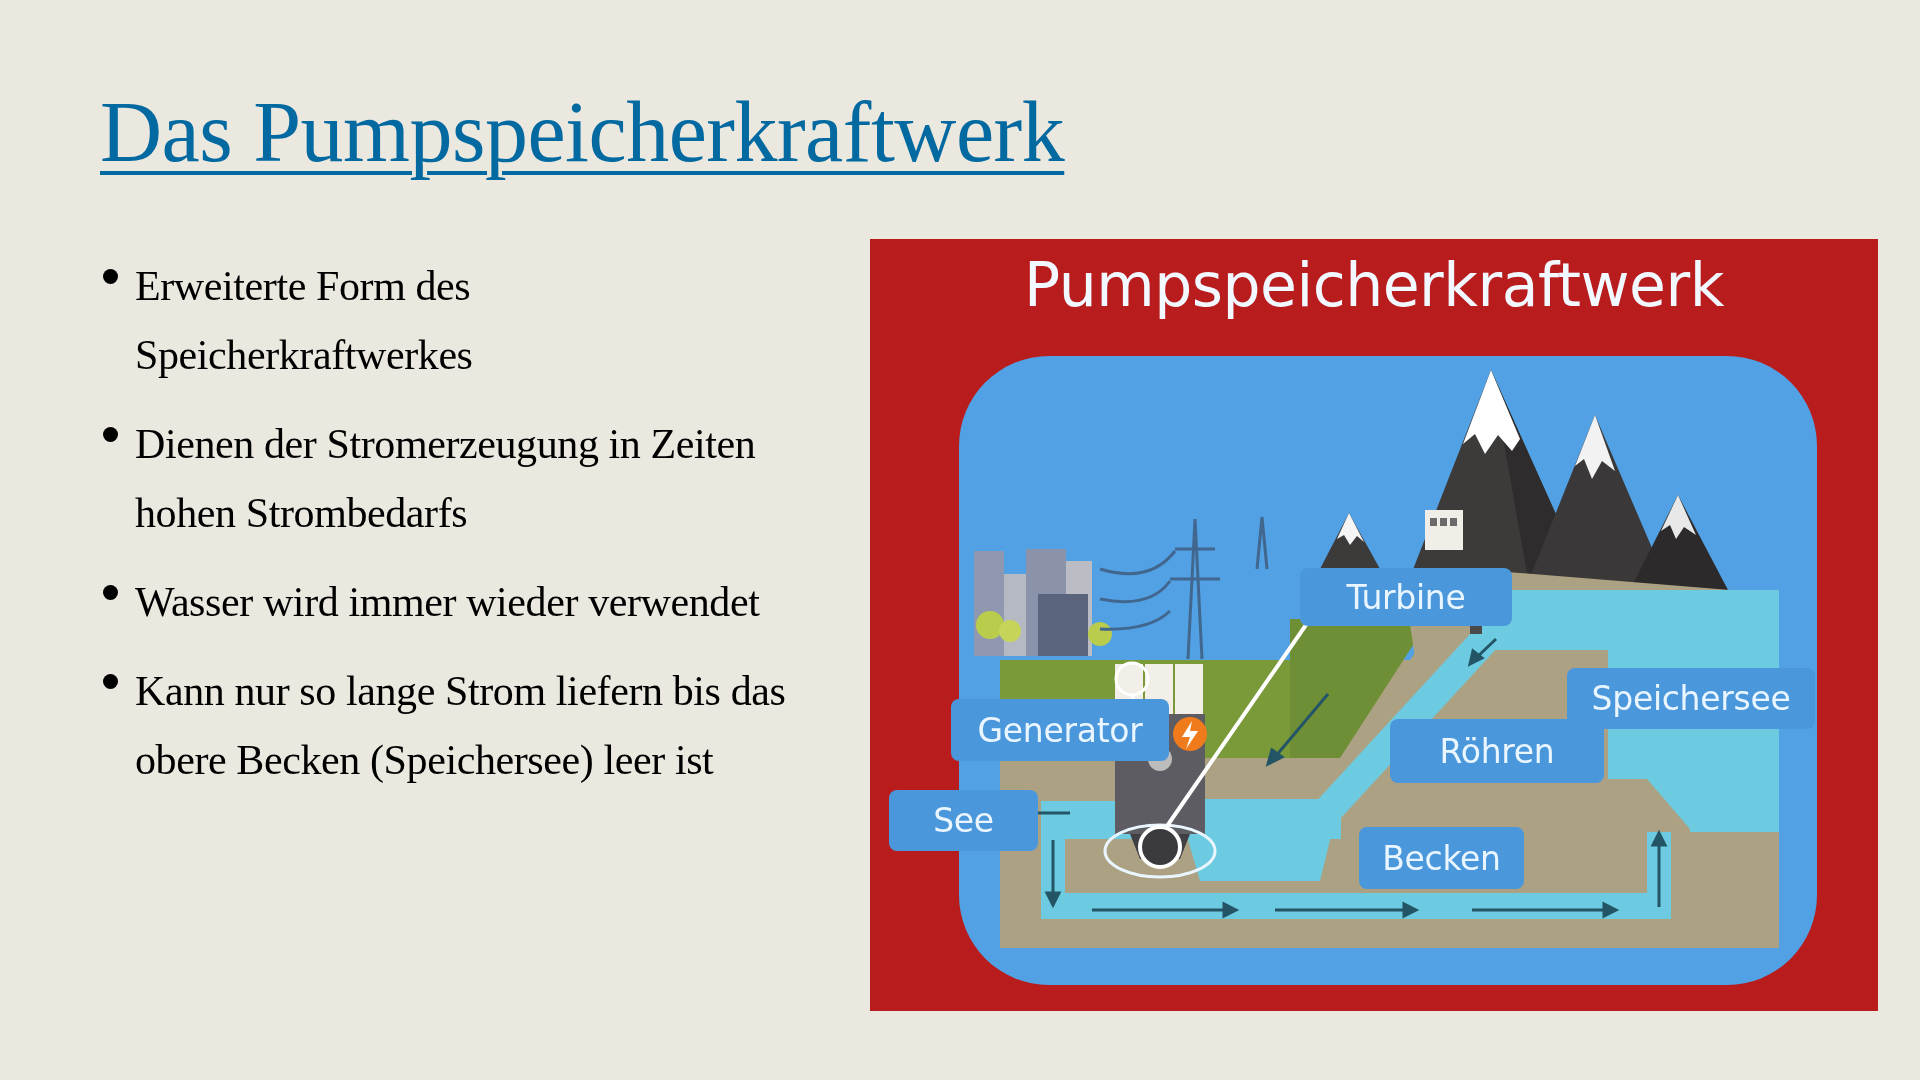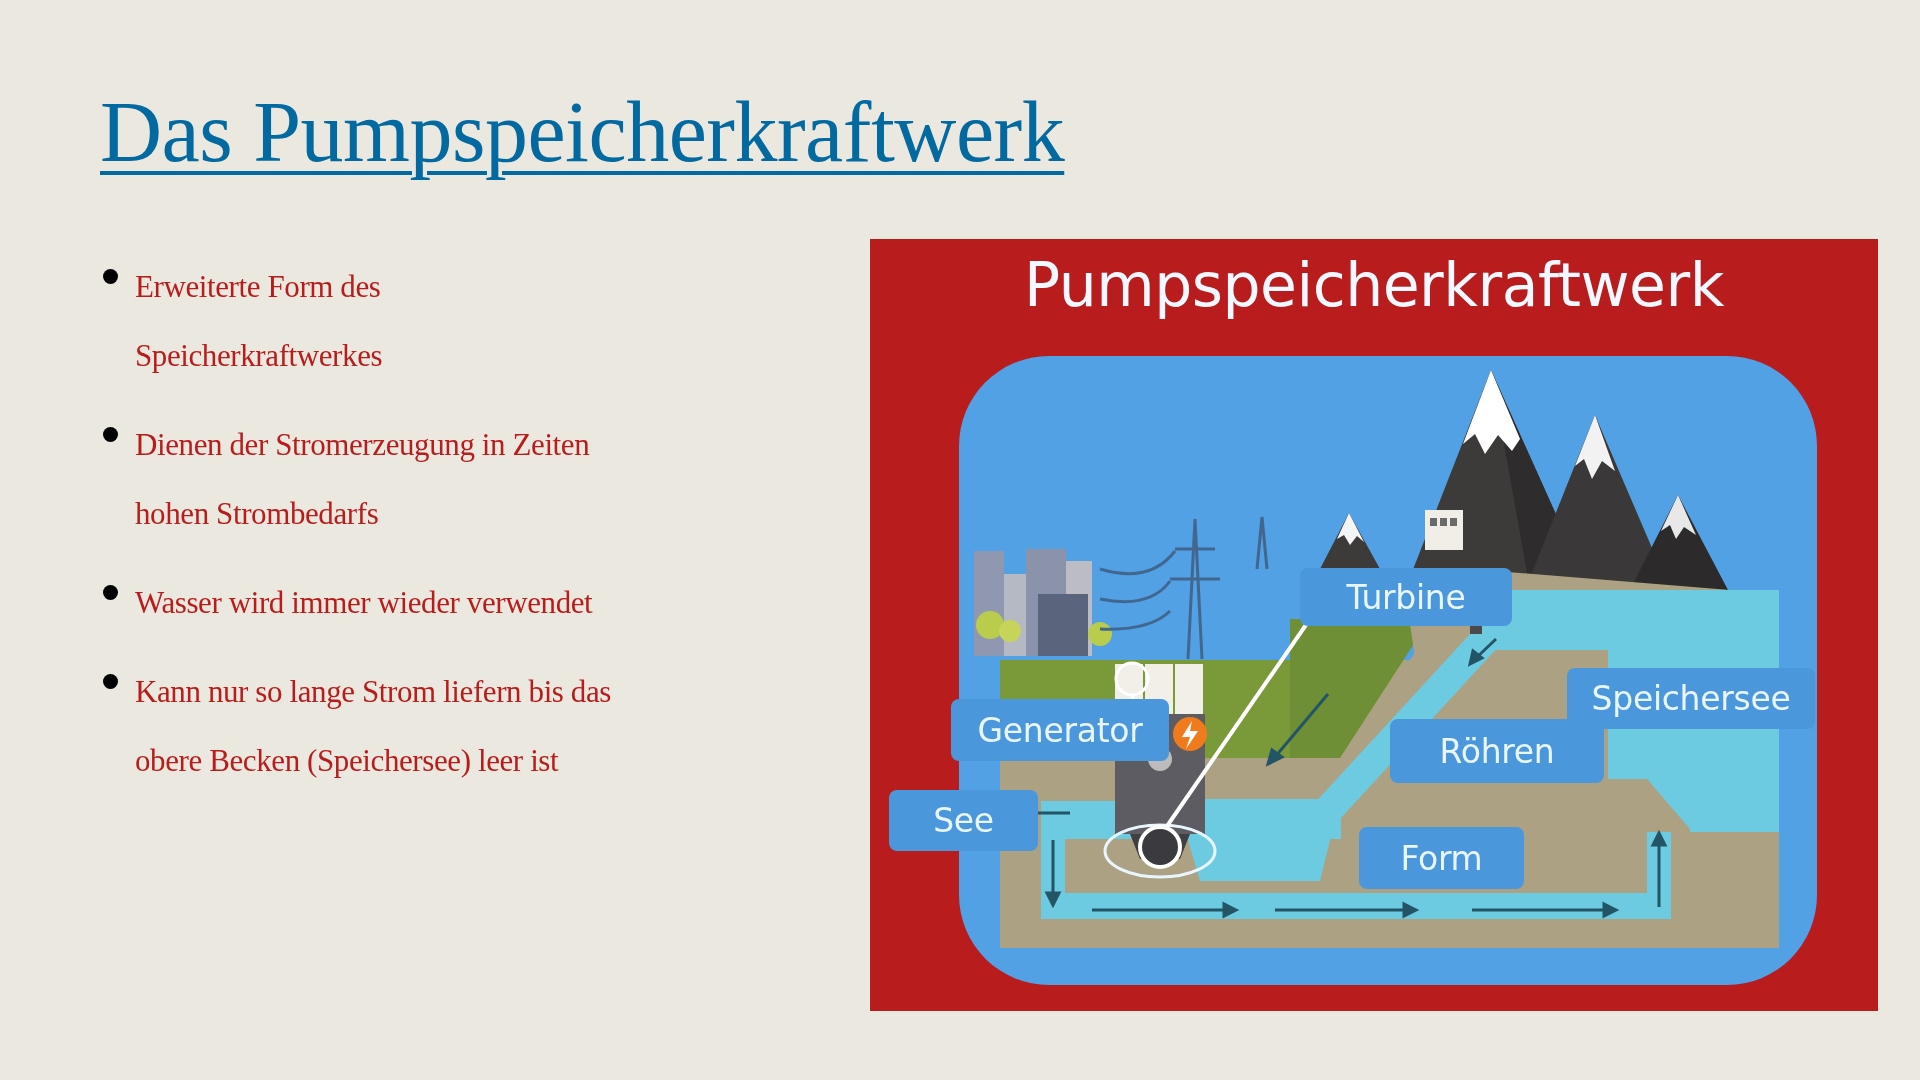--- a/index.html
+++ b/index.html
@@ -15,21 +15,21 @@
     color: #0369a1; margin: 0; font-weight: normal;
     text-decoration: underline; text-decoration-thickness: 4px;
     text-underline-offset: 10px; letter-spacing: -0.5px;
   }
   .bullets {
     position: absolute; left: 100px; top: 252px; width: 740px;
     list-style: none; margin: 0; padding: 0;
   }
   .bullets li {
     position: relative; padding-left: 35px;
-    font-size: 31px; line-height: 69px; color: #b91c1c;
+    font-size: 42px; line-height: 69px; color: #000000;
     margin-bottom: 20px; letter-spacing: -0.4px;
   }
   .bullets li .dot {
     position: absolute; left: 3px; top: 17px;
     width: 15px; height: 15px; border-radius: 50%; background: #000;
   }
   .panel {
     position: absolute; left: 870px; top: 239px;
     width: 1008px; height: 772px; background: #b91c1c; overflow: hidden;
   }
@@ -175,14 +175,14 @@
     </g>
   </svg>
 
   <div class="panel-title">Pumpspeicherkraftwerk</div>
 
   <div class="tag" style="left:430px;top:329px;width:212px;height:58px;">Turbine</div>
   <div class="tag" style="left:697px;top:409px;width:248px;height:61px;margin-top:20px;">Speichersee</div>
   <div class="tag" style="left:81px;top:460px;width:218px;height:62px;">Generator</div>
   <div class="tag" style="left:520px;top:480px;width:214px;height:64px;">Röhren</div>
   <div class="tag" style="left:19px;top:551px;width:149px;height:61px;">See</div>
-  <div class="tag" style="left:489px;top:588px;width:165px;height:62px;">Form</div>
+  <div class="tag" style="left:489px;top:588px;width:165px;height:62px;">Becken</div>
 </div>
 
 </body></html>

